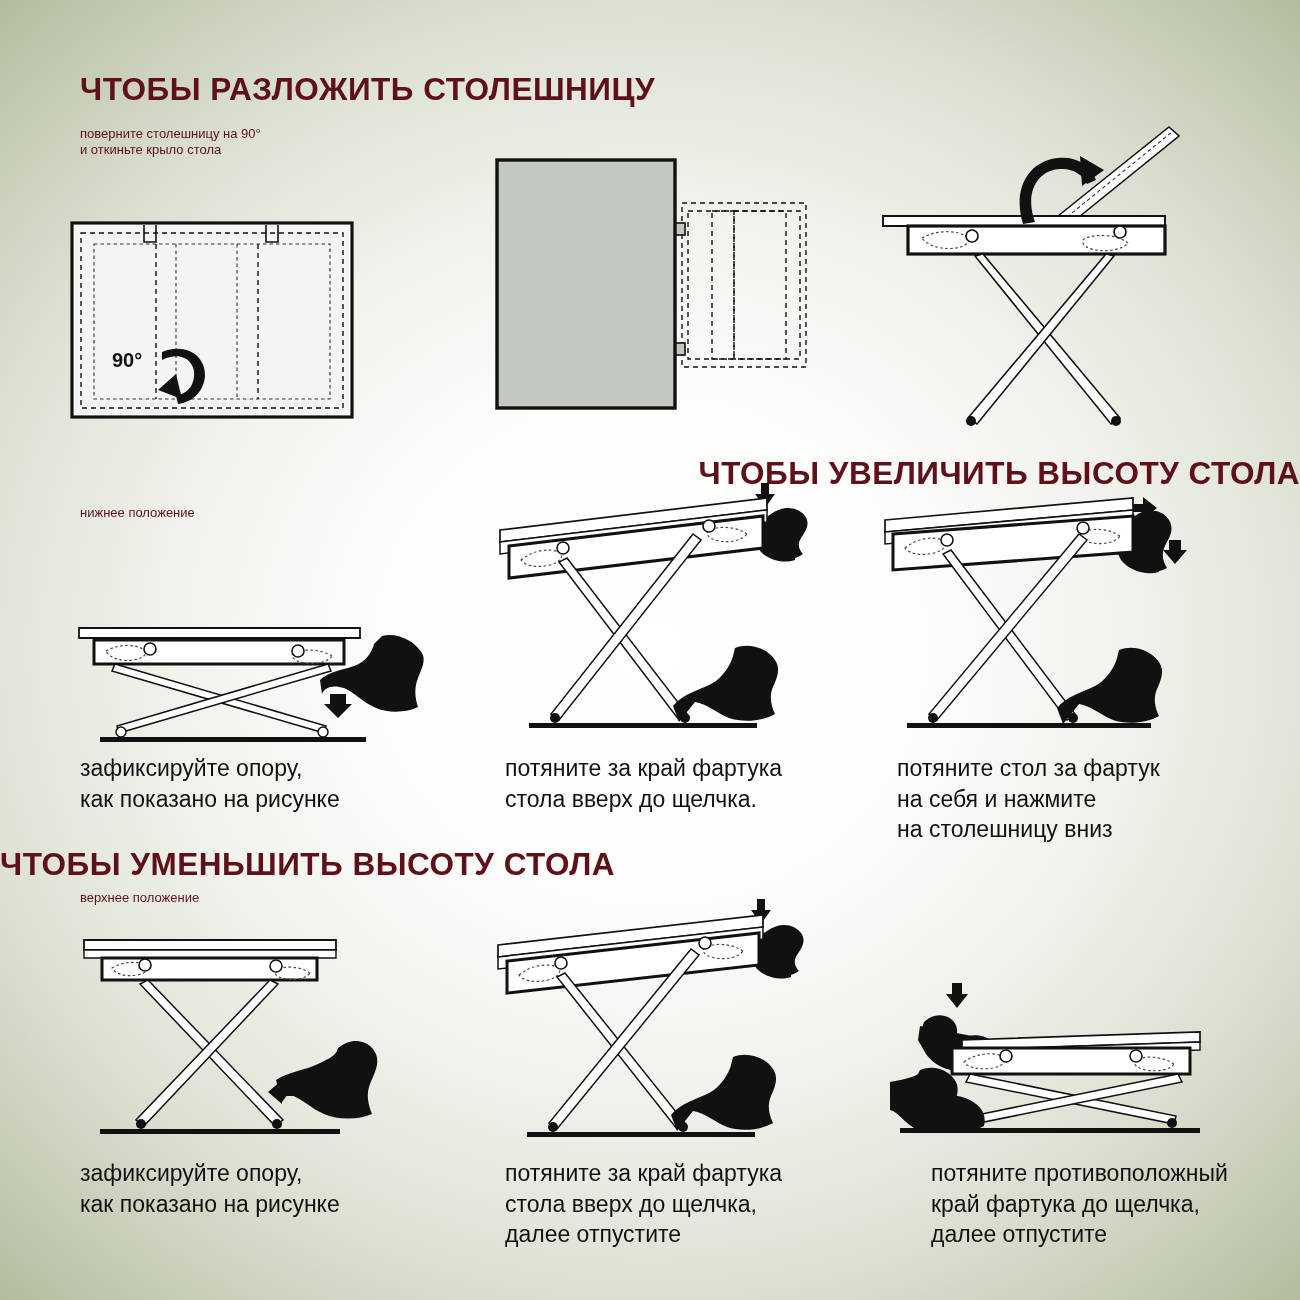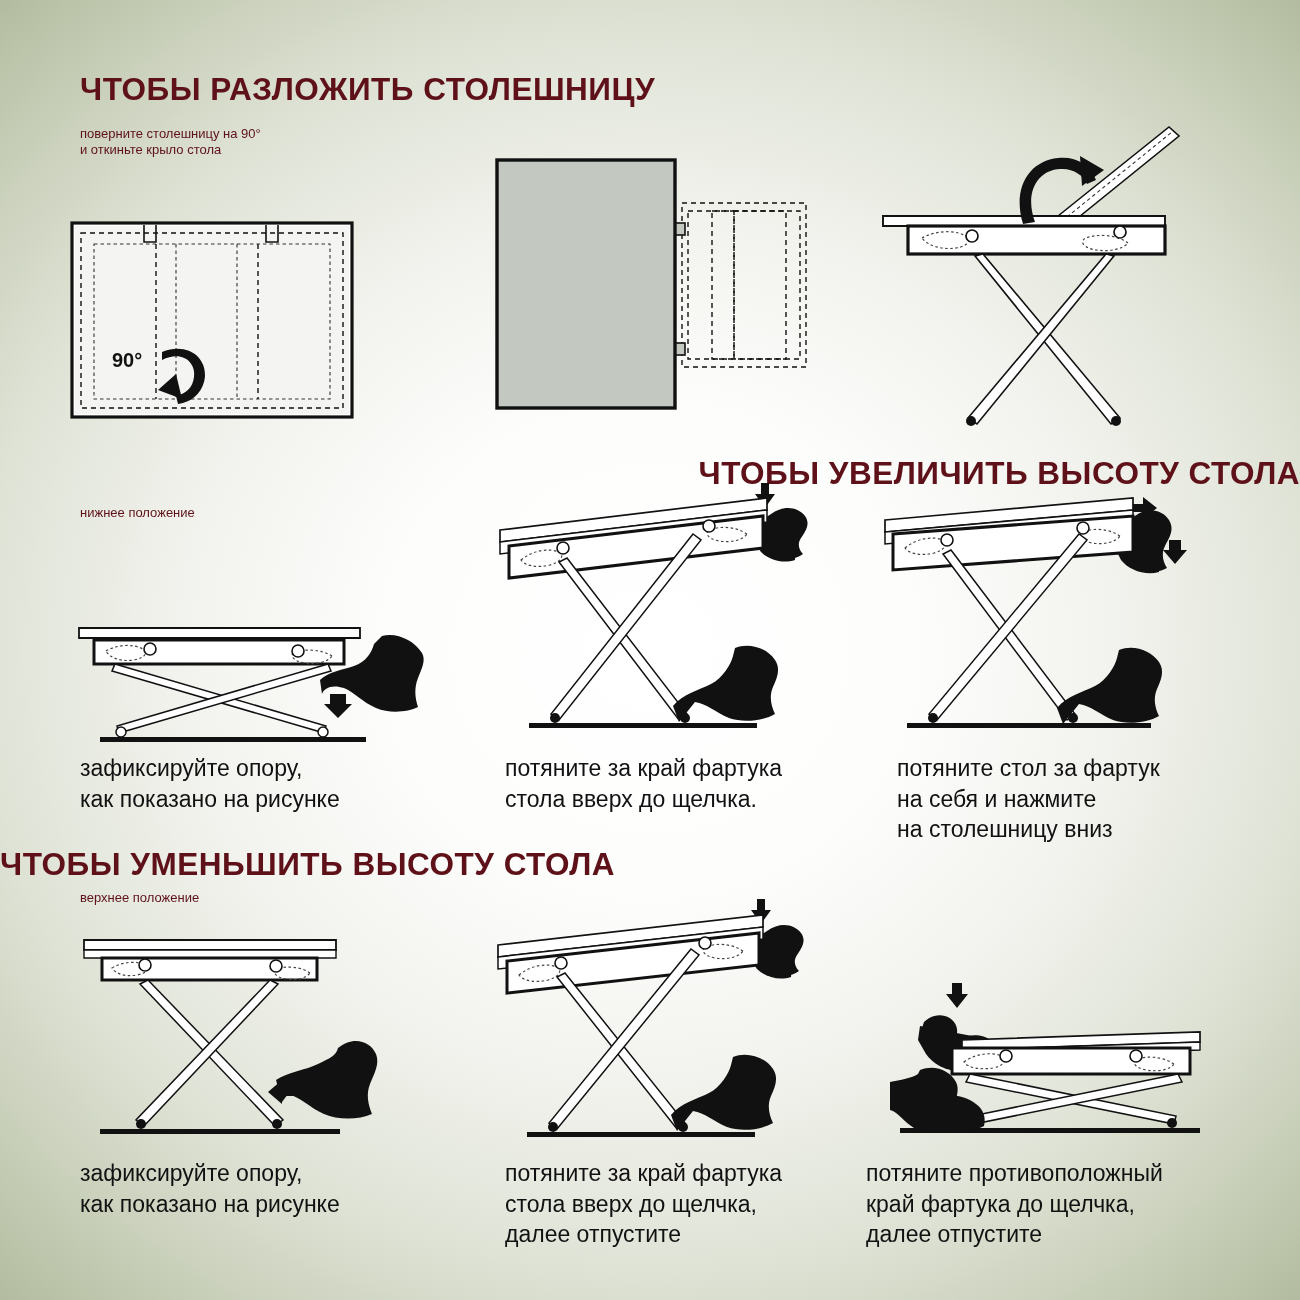--- a/index.html
+++ b/index.html
@@ -359,17 +359,17 @@
                                C84,154 66,156 54,152 C42,148 34,142 28,140 L30,126 Z"></path>
       </g>
     </svg>
   </div>
 
   <p class="caption" style="position:absolute; left:80px; top:1158px;">зафиксируйте опору,
 как показано на рисунке</p>
   <p class="caption" style="position:absolute; left:505px; top:1158px;">потяните за край фартука
 стола вверх до щелчка,
 далее отпустите</p>
-  <p class="caption" style="position:absolute; left:866px; top:1158px;">потяните противоположный
+  <p class="caption" style="position:absolute; left:931px; top:1158px;">потяните противоположный
 край фартука до щелчка,
 далее отпустите</p>
 
 </div>
 
 </body></html>

